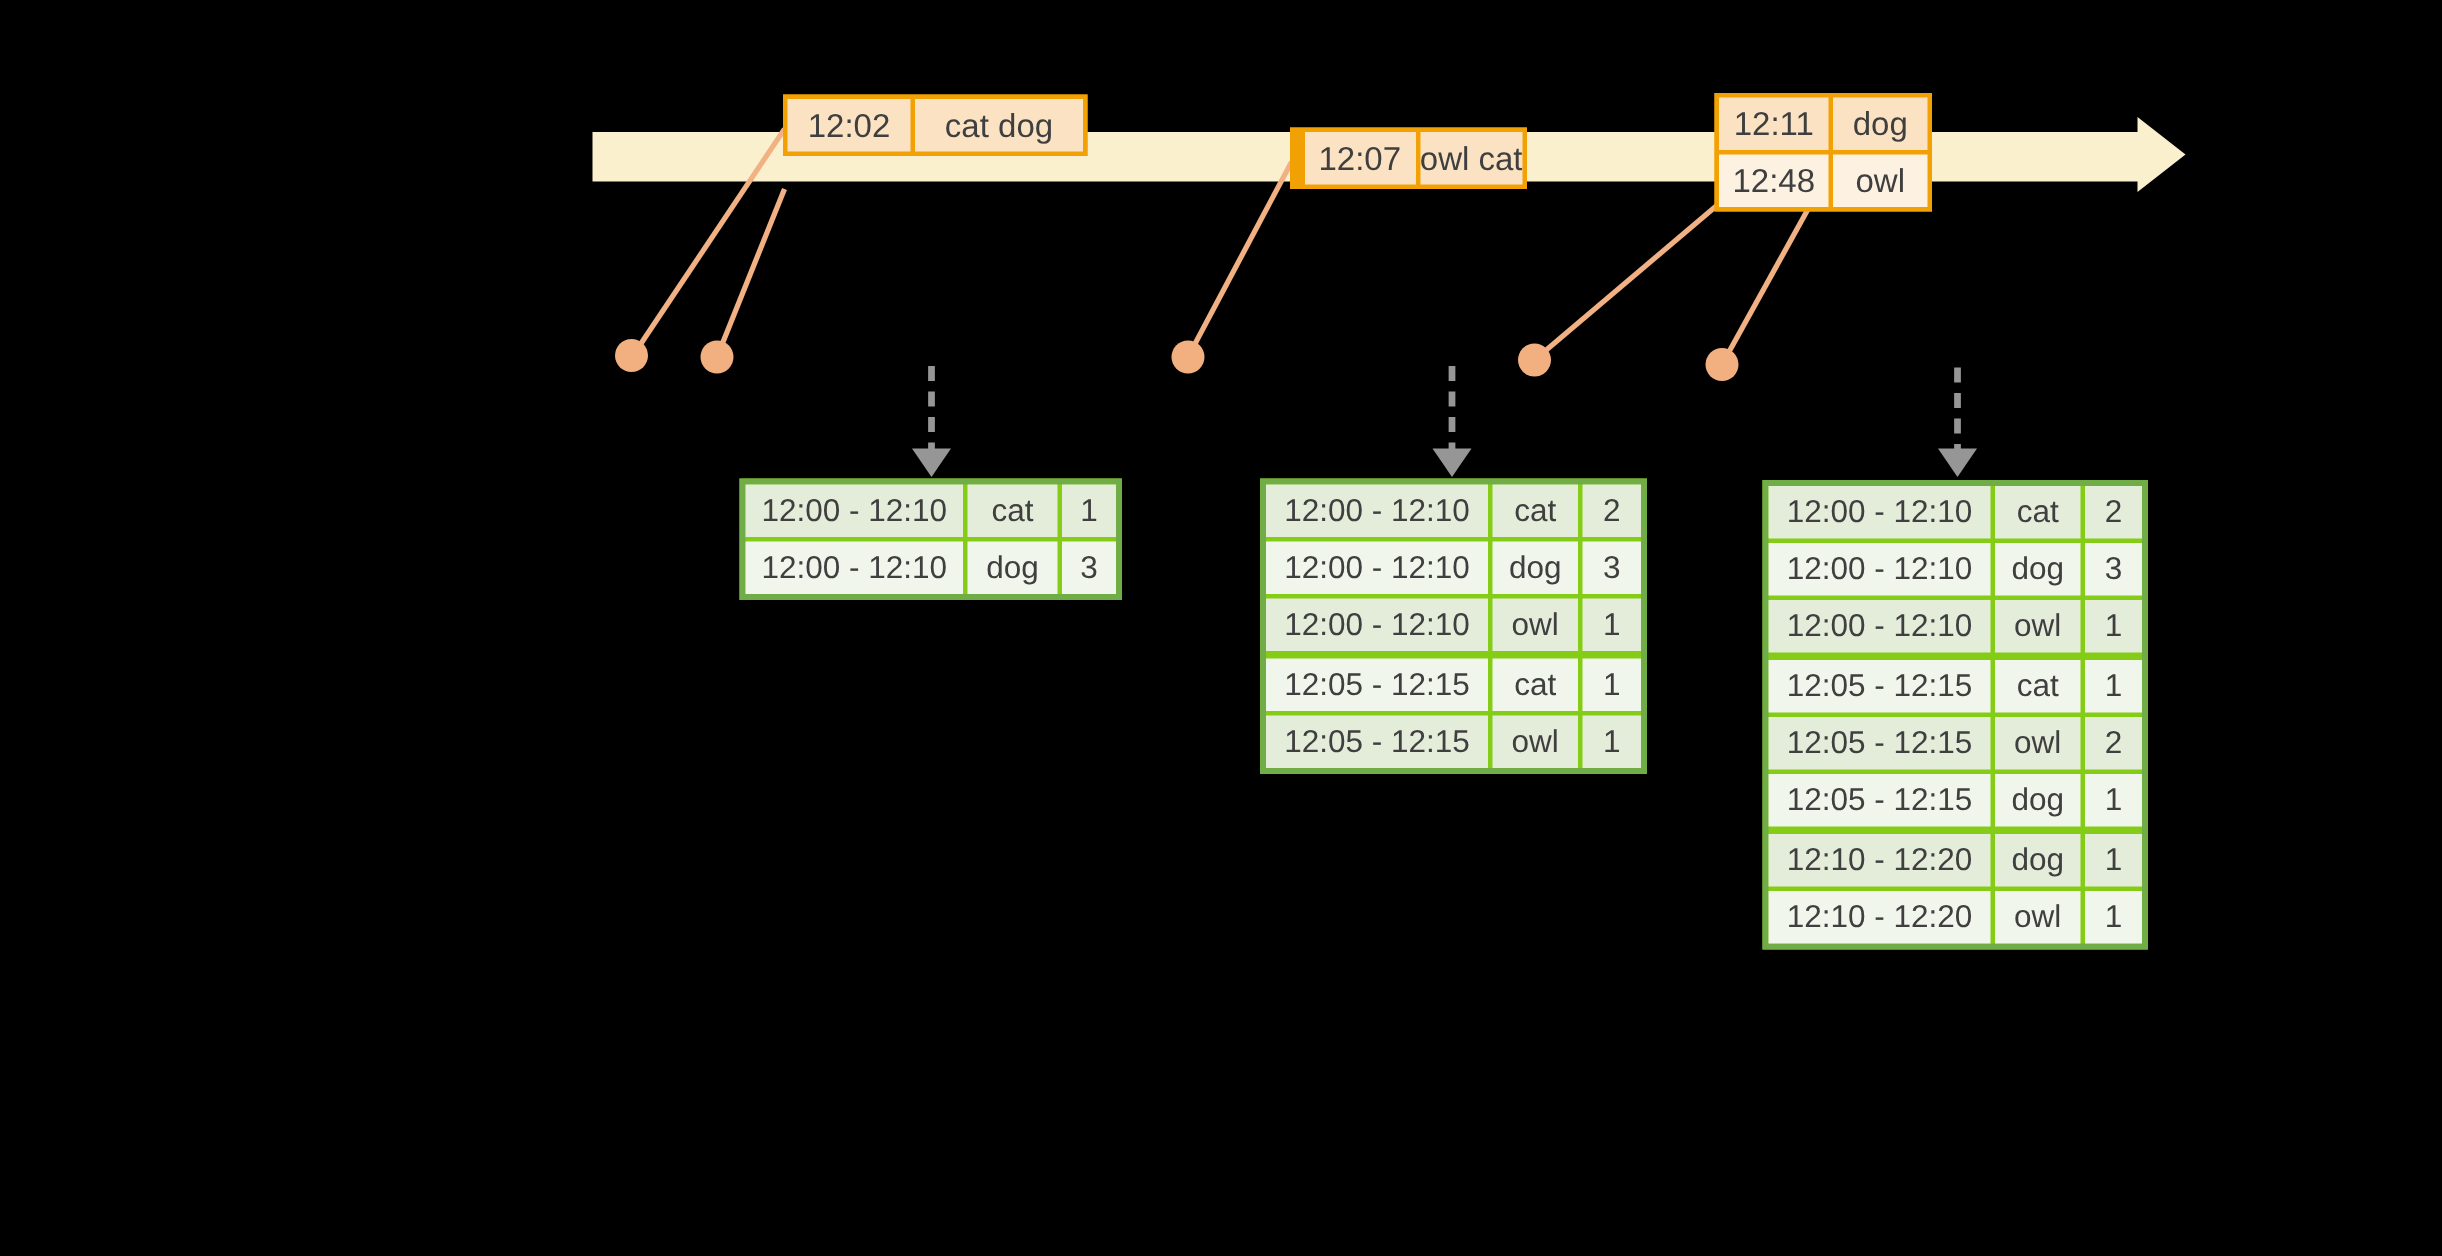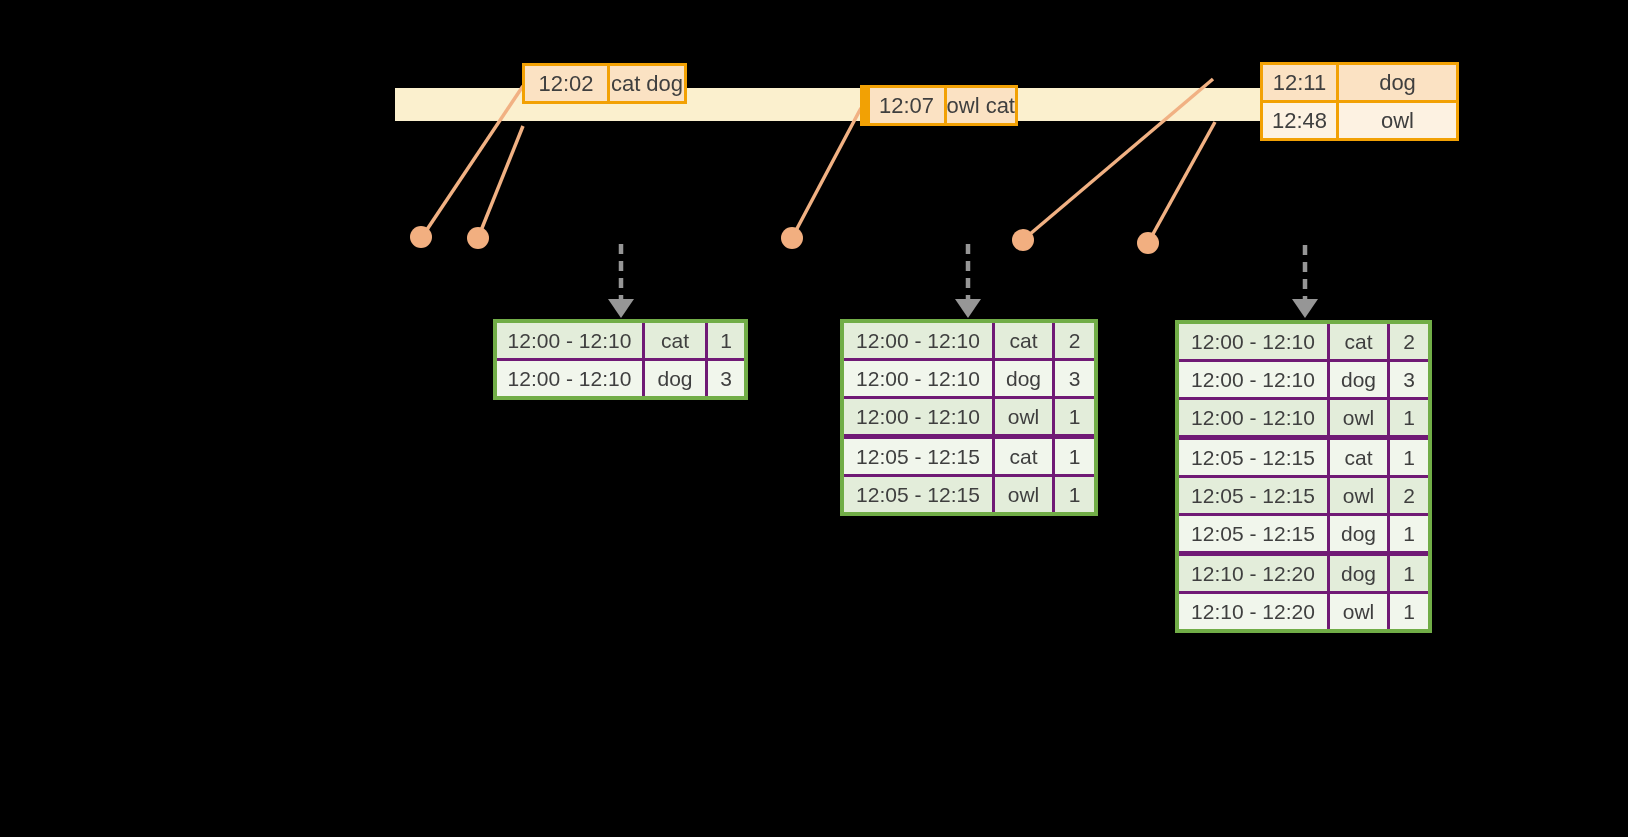--- a/index.html
+++ b/index.html
@@ -25,21 +25,21 @@
     font-size:22px; color:#3F3F3F; white-space:nowrap; overflow:hidden;
   }
   .otable .row:nth-of-type(odd) .cell { background:#FBE2C3; }
   .otable .row:nth-of-type(even) .cell { background:#FDF2E2; }
   .otable.split .cell-time  { background:#FBE2C3; }
   .otable.split .cell-words { background:#FDF2E2; }
 
   
   .gtable {
     position:absolute; box-sizing:border-box;
-    border:4px solid #71AD47; background:#701a75;
+    border:4px solid #71AD47; background:#84cc16;
     display:flex; flex-direction:column;
   }
   .gtable .row { display:grid; column-gap:3px; height:35px; }
   .gtable .row + .row { margin-top:3px; }
   .gtable .row.group-start { margin-top:5px; }
   .g1 .row { grid-template-columns:145px 60px 1fr; }
   .g2 .row { grid-template-columns:148px 57px 1fr; }
   .g3 .row { grid-template-columns:148px 57px 1fr; }
   .gtable .cell { font-size:21px; }
   .gtable .row:nth-of-type(odd)  .cell { background:#E3EDDA; }
@@ -75,37 +75,37 @@
       <line x1="968" y1="244" x2="968" y2="302"></line>
       <line x1="1305" y1="245" x2="1305" y2="302"></line>
     </g>
     <g fill="#969696">
       <polygon points="608,299 634,299 621,318"></polygon>
       <polygon points="955,299 981,299 968,318"></polygon>
       <polygon points="1292,299 1318,299 1305,318"></polygon>
     </g>
   </svg>
 
-  <div class="otable t1" style="left:522px; top:63px; width:165px;">
+  <div class="otable t1" style="left:522px; top:63px; width:203px;">
 
   <div class="row">
         <div class="cell cell-time">12:02</div>
         <div class="cell cell-words">cat dog</div>
       </div>
     </div>
 
   <div class="otable t2 split" style="left:860px; top:85px; width:158px;align-items:flex-end;">
 
   <div class="row">
         <div class="cell cell-time">12:07</div>
         <div class="cell cell-words">owl cat</div>
       </div>
     </div>
 
-  <div class="otable t3" style="left:1260px; top:62px; width:199px;justify-content:flex-end;">
+  <div class="otable t3" style="left:1143px; top:62px; width:145px;justify-content:flex-end;">
 
   <div class="row">
         <div class="cell cell-time">12:11</div>
         <div class="cell cell-words">dog</div>
       </div>
       <div class="row">
         <div class="cell cell-time">12:48</div>
         <div class="cell cell-words">owl</div>
       </div>
     </div>

